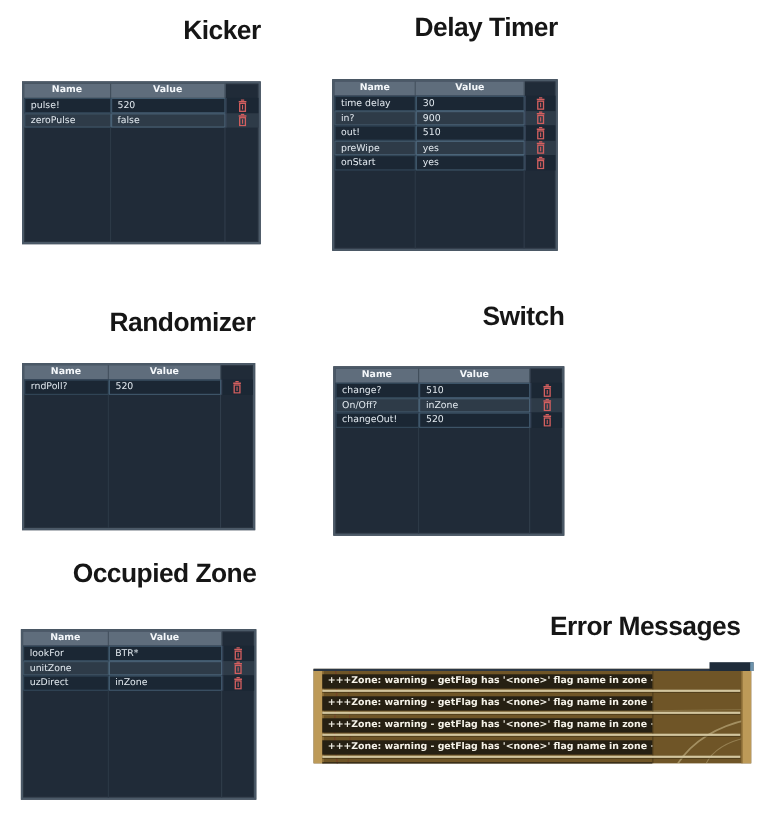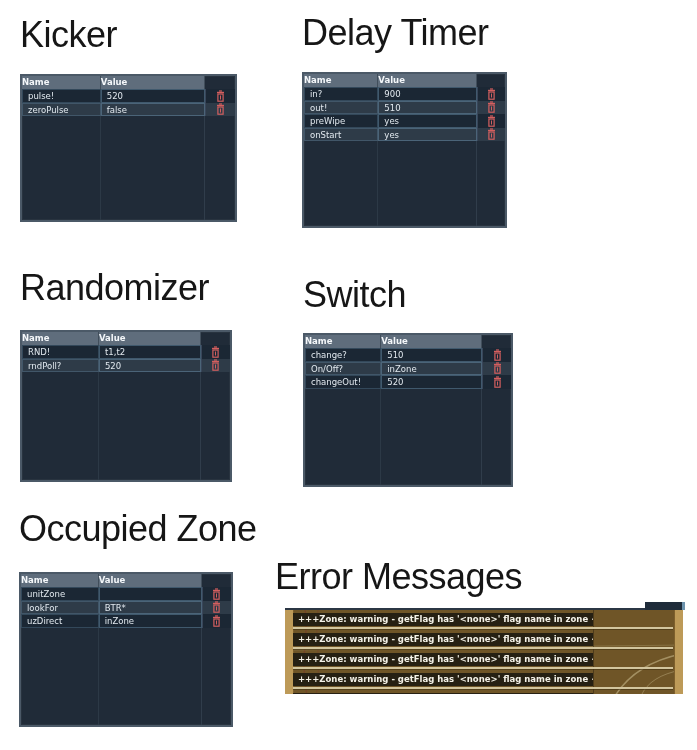--- a/index.html
+++ b/index.html
@@ -1,28 +1,28 @@
 <!DOCTYPE html>
 <html><head>
 <meta charset="utf-8">
 <style>
   * { margin:0; padding:0; }
   html,body { width:697px; height:750px; background:#ffffff; position:relative; overflow:hidden;
               font-family:"DejaVu Sans", sans-serif; }
 
   
-  .title { position:absolute; font-family:"Liberation Sans", sans-serif; font-weight:normal;
-           font-size:36px; color:#161616; text-align:left; white-space:nowrap;
+  .title { position:absolute; font-family:"Liberation Sans", sans-serif; font-weight:bold;
+           font-size:24px; color:#161616; text-align:right; white-space:nowrap;
            letter-spacing:-0.5px; }
 
   
   .panel { position:absolute; background:#202b38; border:2px solid #4b5967; box-sizing:border-box;
            display:flex; flex-direction:column; box-shadow: inset 0 0 0 1px #28333f; }
   .thead { display:flex; flex:0 0 13px; height:13px; }
-  .th { font-size:8.5px; font-weight:bold; background:#5f6d7c; color:#f4f7fa; text-align:left;
+  .th { font-size:8.5px; font-weight:bold; background:#5f6d7c; color:#f4f7fa; text-align:center;
         line-height:13px; border-right:1px solid #414e5b; box-sizing:border-box; }
   .th-name  { width:37%; }
   .th-value { width:49%; }
   .th-del   { width:14%; background:transparent; border-right:none; }
   .tbody { display:flex; flex-direction:column; }
   .trow { display:flex; flex:0 0 13.5px; height:13.5px; }
   .tbody .trow:nth-of-type(odd)  { background:#1b2734; }
   .tbody .trow:nth-of-type(even) { background:#2e3b48; }
   .td { font-size:8.5px; color:#e2e9ef; line-height:12px; padding-left:5px; box-sizing:border-box;
         overflow:hidden; white-space:nowrap; }
@@ -55,21 +55,21 @@
              font-size:8.5px; font-weight:bold; line-height:13px; padding-left:5px;
              box-sizing:border-box; white-space:nowrap; overflow:hidden; }
   #map-topbar { position:absolute; left:645px; top:602px; width:37px; height:8px;
                 background:#1f2c3a; border-right:3px solid #6d93ad; }
 </style>
 </head>
 <body>
 
 <div class="title" style="left:20px;  top:14px;  width:217px;">Kicker</div>
 <div class="title" style="left:302px; top:12px;  width:205px;">Delay Timer</div>
-<div class="title" style="left:20px;  top:267px; width:212px;">Randomizer</div>
+<div class="title" style="left:20px;  top:280px; width:212px;">Randomizer</div>
 <div class="title" style="left:303px; top:274px; width:210px;">Switch</div>
 <div class="title" style="left:19px;  top:508px; width:214px;">Occupied Zone</div>
 <div class="title" style="left:275px; top:556px; width:398px;">Error Messages</div>
 
 <section class="panel" style="left:20px; top:74px; width:217px; height:148px;">
   <div class="thead">
     <div class="th th-name">Name</div>
     <div class="th th-value">Value</div>
     <div class="th th-del"></div>
   </div>
@@ -111,20 +111,32 @@
 </section>
 
 <section class="panel" style="left:302px; top:72px; width:205px; height:156px;">
   <div class="thead">
     <div class="th th-name">Name</div>
     <div class="th th-value">Value</div>
     <div class="th th-del"></div>
   </div>
   <div class="tbody">
 
+      <div class="trow">
+        <div class="td td-name">time delay</div>
+        <div class="td td-value">30</div>
+        <div class="td td-del">
+          <svg class="trash" width="9" height="12" viewBox="0 0 9 12">
+            <path d="M1 2.5h7" stroke="#d35f5f" stroke-width="1.4" fill="none"></path>
+            <path d="M3 1h3" stroke="#d35f5f" stroke-width="1.2" fill="none"></path>
+            <rect x="1.9" y="4" width="5.2" height="7.2" fill="none" stroke="#d35f5f" stroke-width="1.2"></rect>
+            <path d="M4.5 5.5v4" stroke="#d35f5f" stroke-width="1" fill="none"></path>
+          </svg>
+        </div>
+      </div>
 
       <div class="trow">
         <div class="td td-name">in?</div>
         <div class="td td-value">900</div>
         <div class="td td-del">
           <svg class="trash" width="9" height="12" viewBox="0 0 9 12">
             <path d="M1 2.5h7" stroke="#d35f5f" stroke-width="1.4" fill="none"></path>
             <path d="M3 1h3" stroke="#d35f5f" stroke-width="1.2" fill="none"></path>
             <rect x="1.9" y="4" width="5.2" height="7.2" fill="none" stroke="#d35f5f" stroke-width="1.2"></rect>
             <path d="M4.5 5.5v4" stroke="#d35f5f" stroke-width="1" fill="none"></path>
@@ -179,32 +191,20 @@
 </section>
 
 <section class="panel" style="left:20px; top:330px; width:212px; height:152px;">
   <div class="thead">
     <div class="th th-name">Name</div>
     <div class="th th-value">Value</div>
     <div class="th th-del"></div>
   </div>
   <div class="tbody">
 
-      <div class="trow">
-        <div class="td td-name">RND!</div>
-        <div class="td td-value">t1,t2</div>
-        <div class="td td-del">
-          <svg class="trash" width="9" height="12" viewBox="0 0 9 12">
-            <path d="M1 2.5h7" stroke="#d35f5f" stroke-width="1.4" fill="none"></path>
-            <path d="M3 1h3" stroke="#d35f5f" stroke-width="1.2" fill="none"></path>
-            <rect x="1.9" y="4" width="5.2" height="7.2" fill="none" stroke="#d35f5f" stroke-width="1.2"></rect>
-            <path d="M4.5 5.5v4" stroke="#d35f5f" stroke-width="1" fill="none"></path>
-          </svg>
-        </div>
-      </div>
 
       <div class="trow">
         <div class="td td-name">rndPoll?</div>
         <div class="td td-value">520</div>
         <div class="td td-del">
           <svg class="trash" width="9" height="12" viewBox="0 0 9 12">
             <path d="M1 2.5h7" stroke="#d35f5f" stroke-width="1.4" fill="none"></path>
             <path d="M3 1h3" stroke="#d35f5f" stroke-width="1.2" fill="none"></path>
             <rect x="1.9" y="4" width="5.2" height="7.2" fill="none" stroke="#d35f5f" stroke-width="1.2"></rect>
             <path d="M4.5 5.5v4" stroke="#d35f5f" stroke-width="1" fill="none"></path>
@@ -276,35 +276,35 @@
 
 <section class="panel" style="left:19px; top:572px; width:214px; height:155px;">
   <div class="thead">
     <div class="th th-name">Name</div>
     <div class="th th-value">Value</div>
     <div class="th th-del"></div>
   </div>
   <div class="tbody">
 
       <div class="trow">
+        <div class="td td-name">lookFor</div>
+        <div class="td td-value">BTR*</div>
+        <div class="td td-del">
+          <svg class="trash" width="9" height="12" viewBox="0 0 9 12">
+            <path d="M1 2.5h7" stroke="#d35f5f" stroke-width="1.4" fill="none"></path>
+            <path d="M3 1h3" stroke="#d35f5f" stroke-width="1.2" fill="none"></path>
+            <rect x="1.9" y="4" width="5.2" height="7.2" fill="none" stroke="#d35f5f" stroke-width="1.2"></rect>
+            <path d="M4.5 5.5v4" stroke="#d35f5f" stroke-width="1" fill="none"></path>
+          </svg>
+        </div>
+      </div>
+
+      <div class="trow">
         <div class="td td-name">unitZone</div>
         <div class="td td-value"></div>
-        <div class="td td-del">
-          <svg class="trash" width="9" height="12" viewBox="0 0 9 12">
-            <path d="M1 2.5h7" stroke="#d35f5f" stroke-width="1.4" fill="none"></path>
-            <path d="M3 1h3" stroke="#d35f5f" stroke-width="1.2" fill="none"></path>
-            <rect x="1.9" y="4" width="5.2" height="7.2" fill="none" stroke="#d35f5f" stroke-width="1.2"></rect>
-            <path d="M4.5 5.5v4" stroke="#d35f5f" stroke-width="1" fill="none"></path>
-          </svg>
-        </div>
-      </div>
-
-      <div class="trow">
-        <div class="td td-name">lookFor</div>
-        <div class="td td-value">BTR*</div>
         <div class="td td-del">
           <svg class="trash" width="9" height="12" viewBox="0 0 9 12">
             <path d="M1 2.5h7" stroke="#d35f5f" stroke-width="1.4" fill="none"></path>
             <path d="M3 1h3" stroke="#d35f5f" stroke-width="1.2" fill="none"></path>
             <rect x="1.9" y="4" width="5.2" height="7.2" fill="none" stroke="#d35f5f" stroke-width="1.2"></rect>
             <path d="M4.5 5.5v4" stroke="#d35f5f" stroke-width="1" fill="none"></path>
           </svg>
         </div>
       </div>
 

